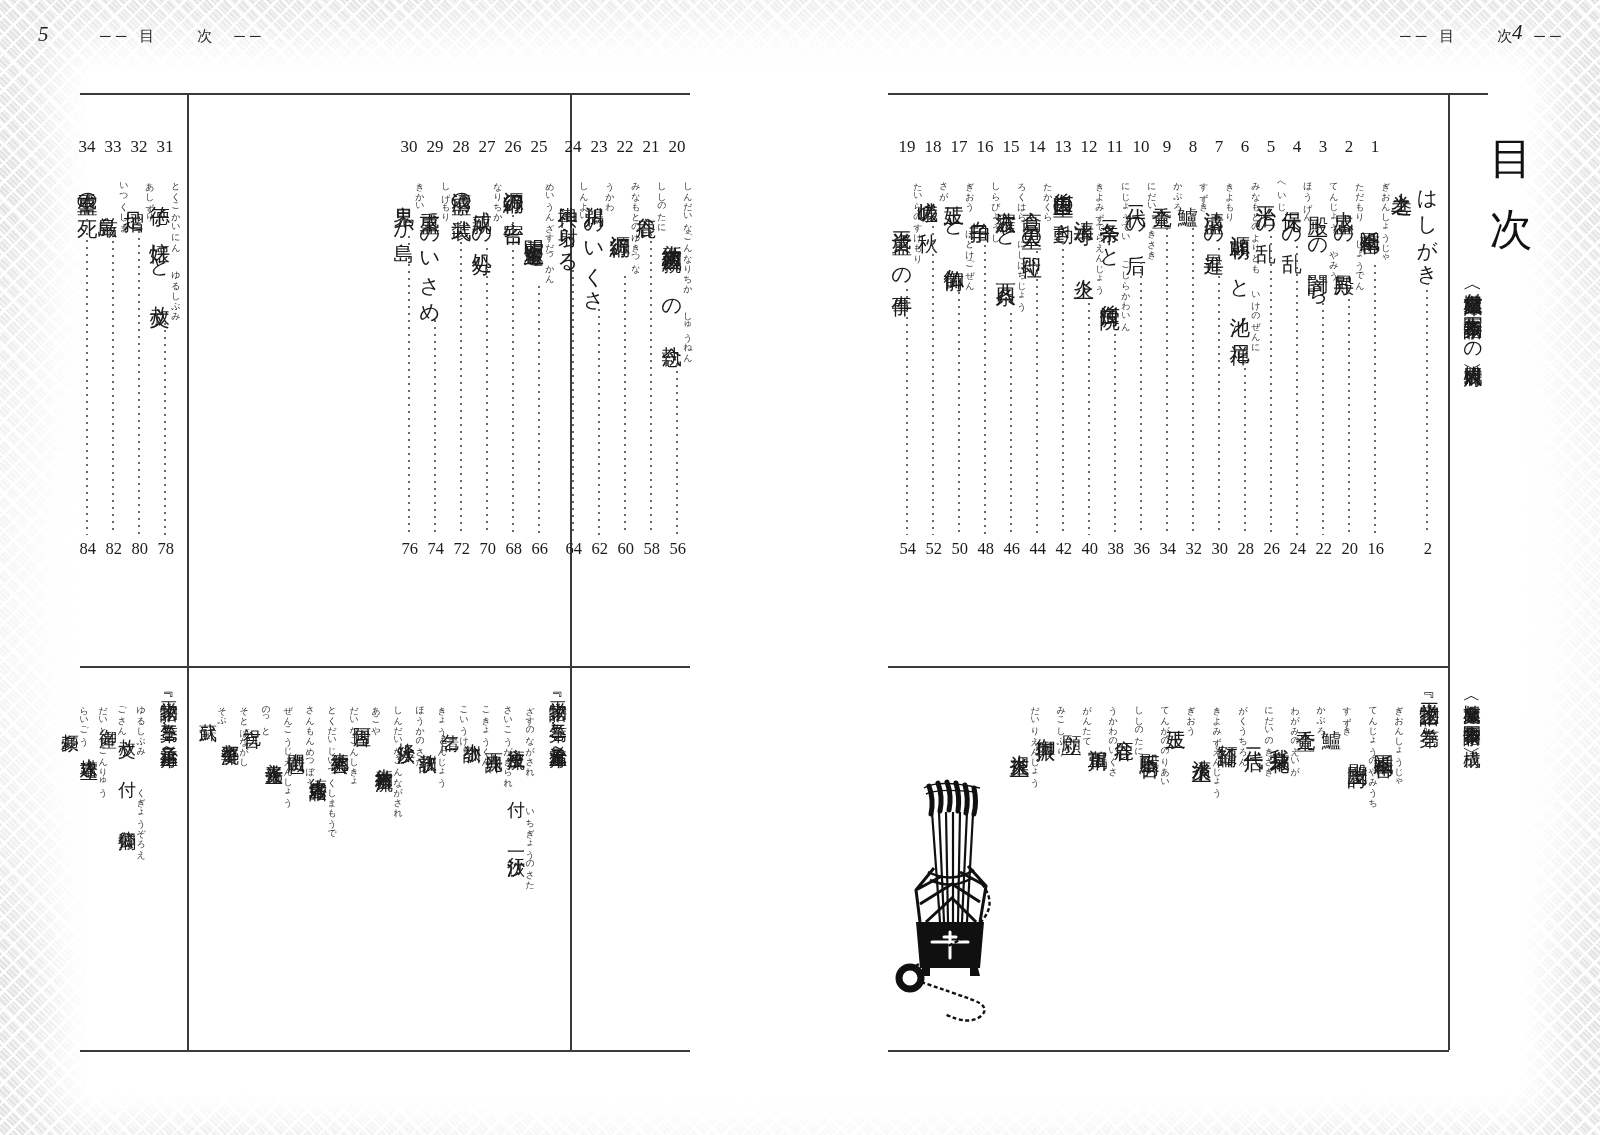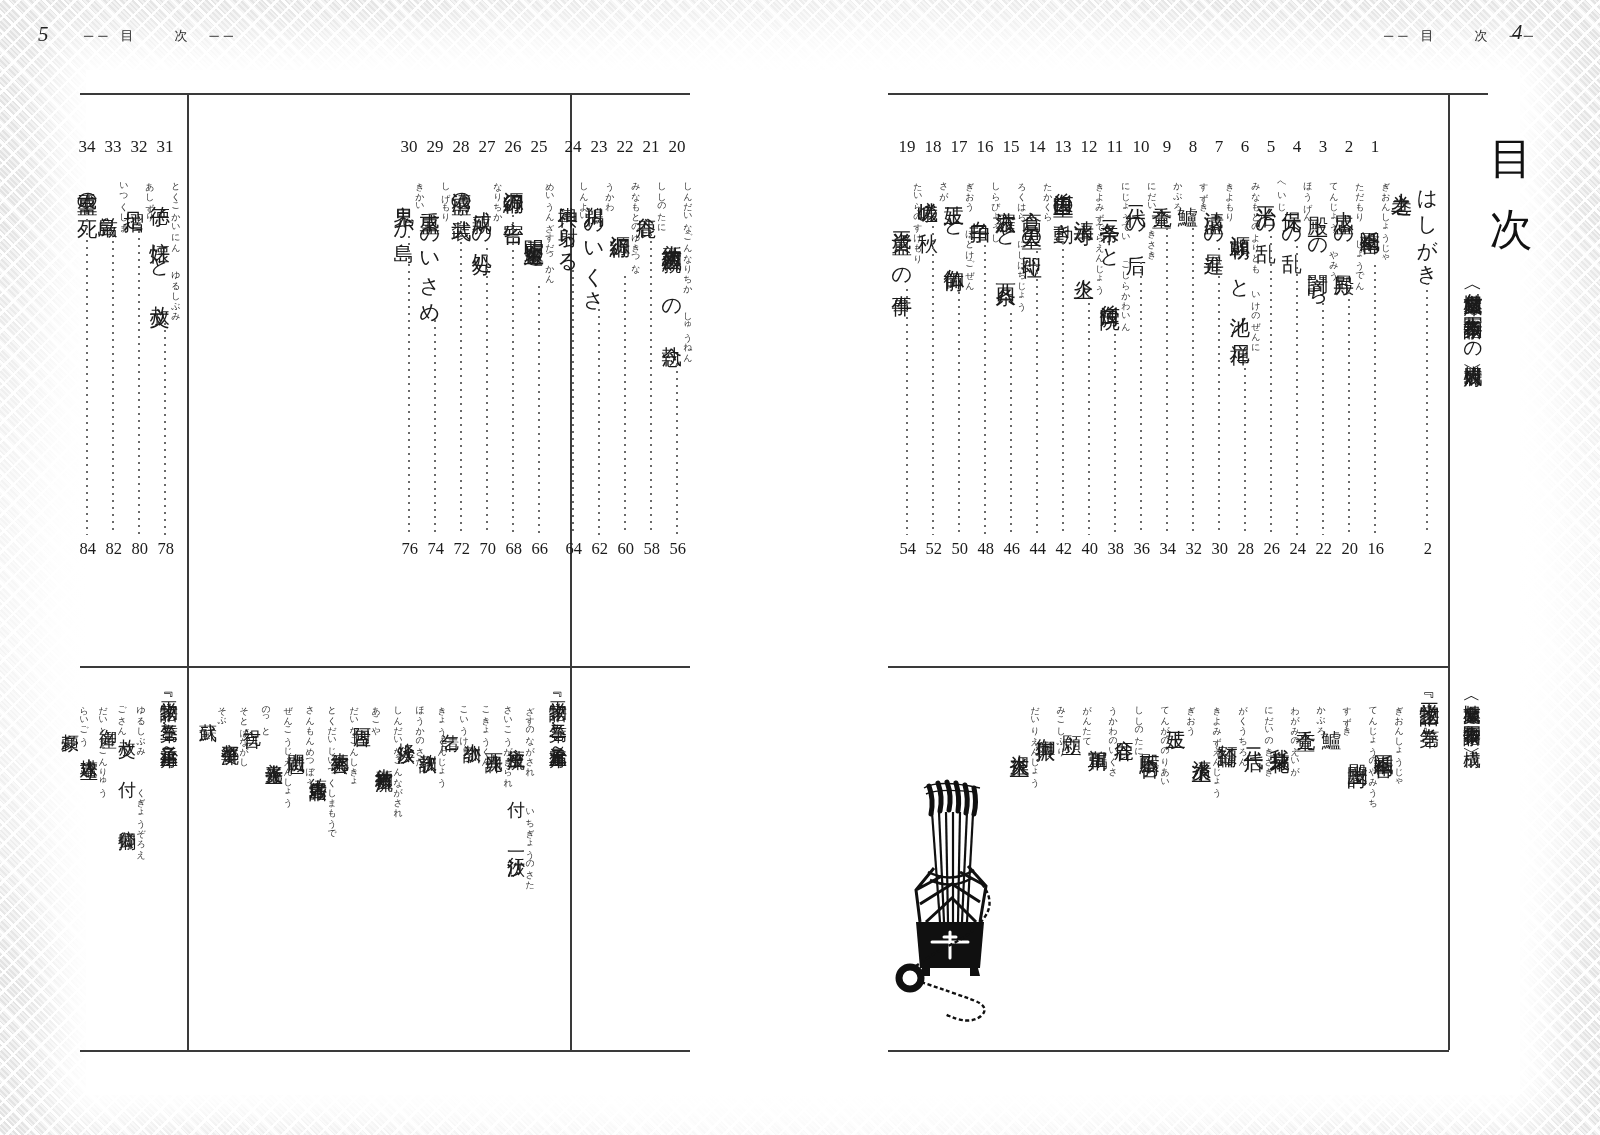--- a/index.html
+++ b/index.html
@@ -25,21 +25,21 @@
   #hr-r-mid{left:888px;top:666px;width:561px;}
   #hr-r-bot{left:888px;top:1050px;width:561px;}
   #vr-r{left:1448px;}
   #hr-l-top{left:80px;top:93px;width:610px;}
   #hr-l-mid{left:80px;top:666px;width:610px;}
   #hr-l-bot{left:80px;top:1050px;width:610px;}
   #vr-l1{left:187px;}
   #vr-l2{left:570px;}
 
   
-  .rhead{position:absolute;top:27px;font-size:13px;letter-spacing:5px;color:#2a2a2a;white-space:nowrap;}
+  .rhead{position:absolute;top:27px;font-size:15px;letter-spacing:5px;color:#2a2a2a;white-space:nowrap;margin-left:16px;}
   #rh-left{left:84px;}
   #rh-right{left:1384px;}
   .rh-label{margin:0 8px;letter-spacing:14px;}
   .folio{position:absolute;font-size:21px;font-style:italic;color:#222;}
   #folio-left{left:38px;top:22px;}
   #folio-right{left:1512px;top:20px;}
 
   
   .v{writing-mode:vertical-rl;text-orientation:mixed;}
   ruby{ruby-align:center;}

